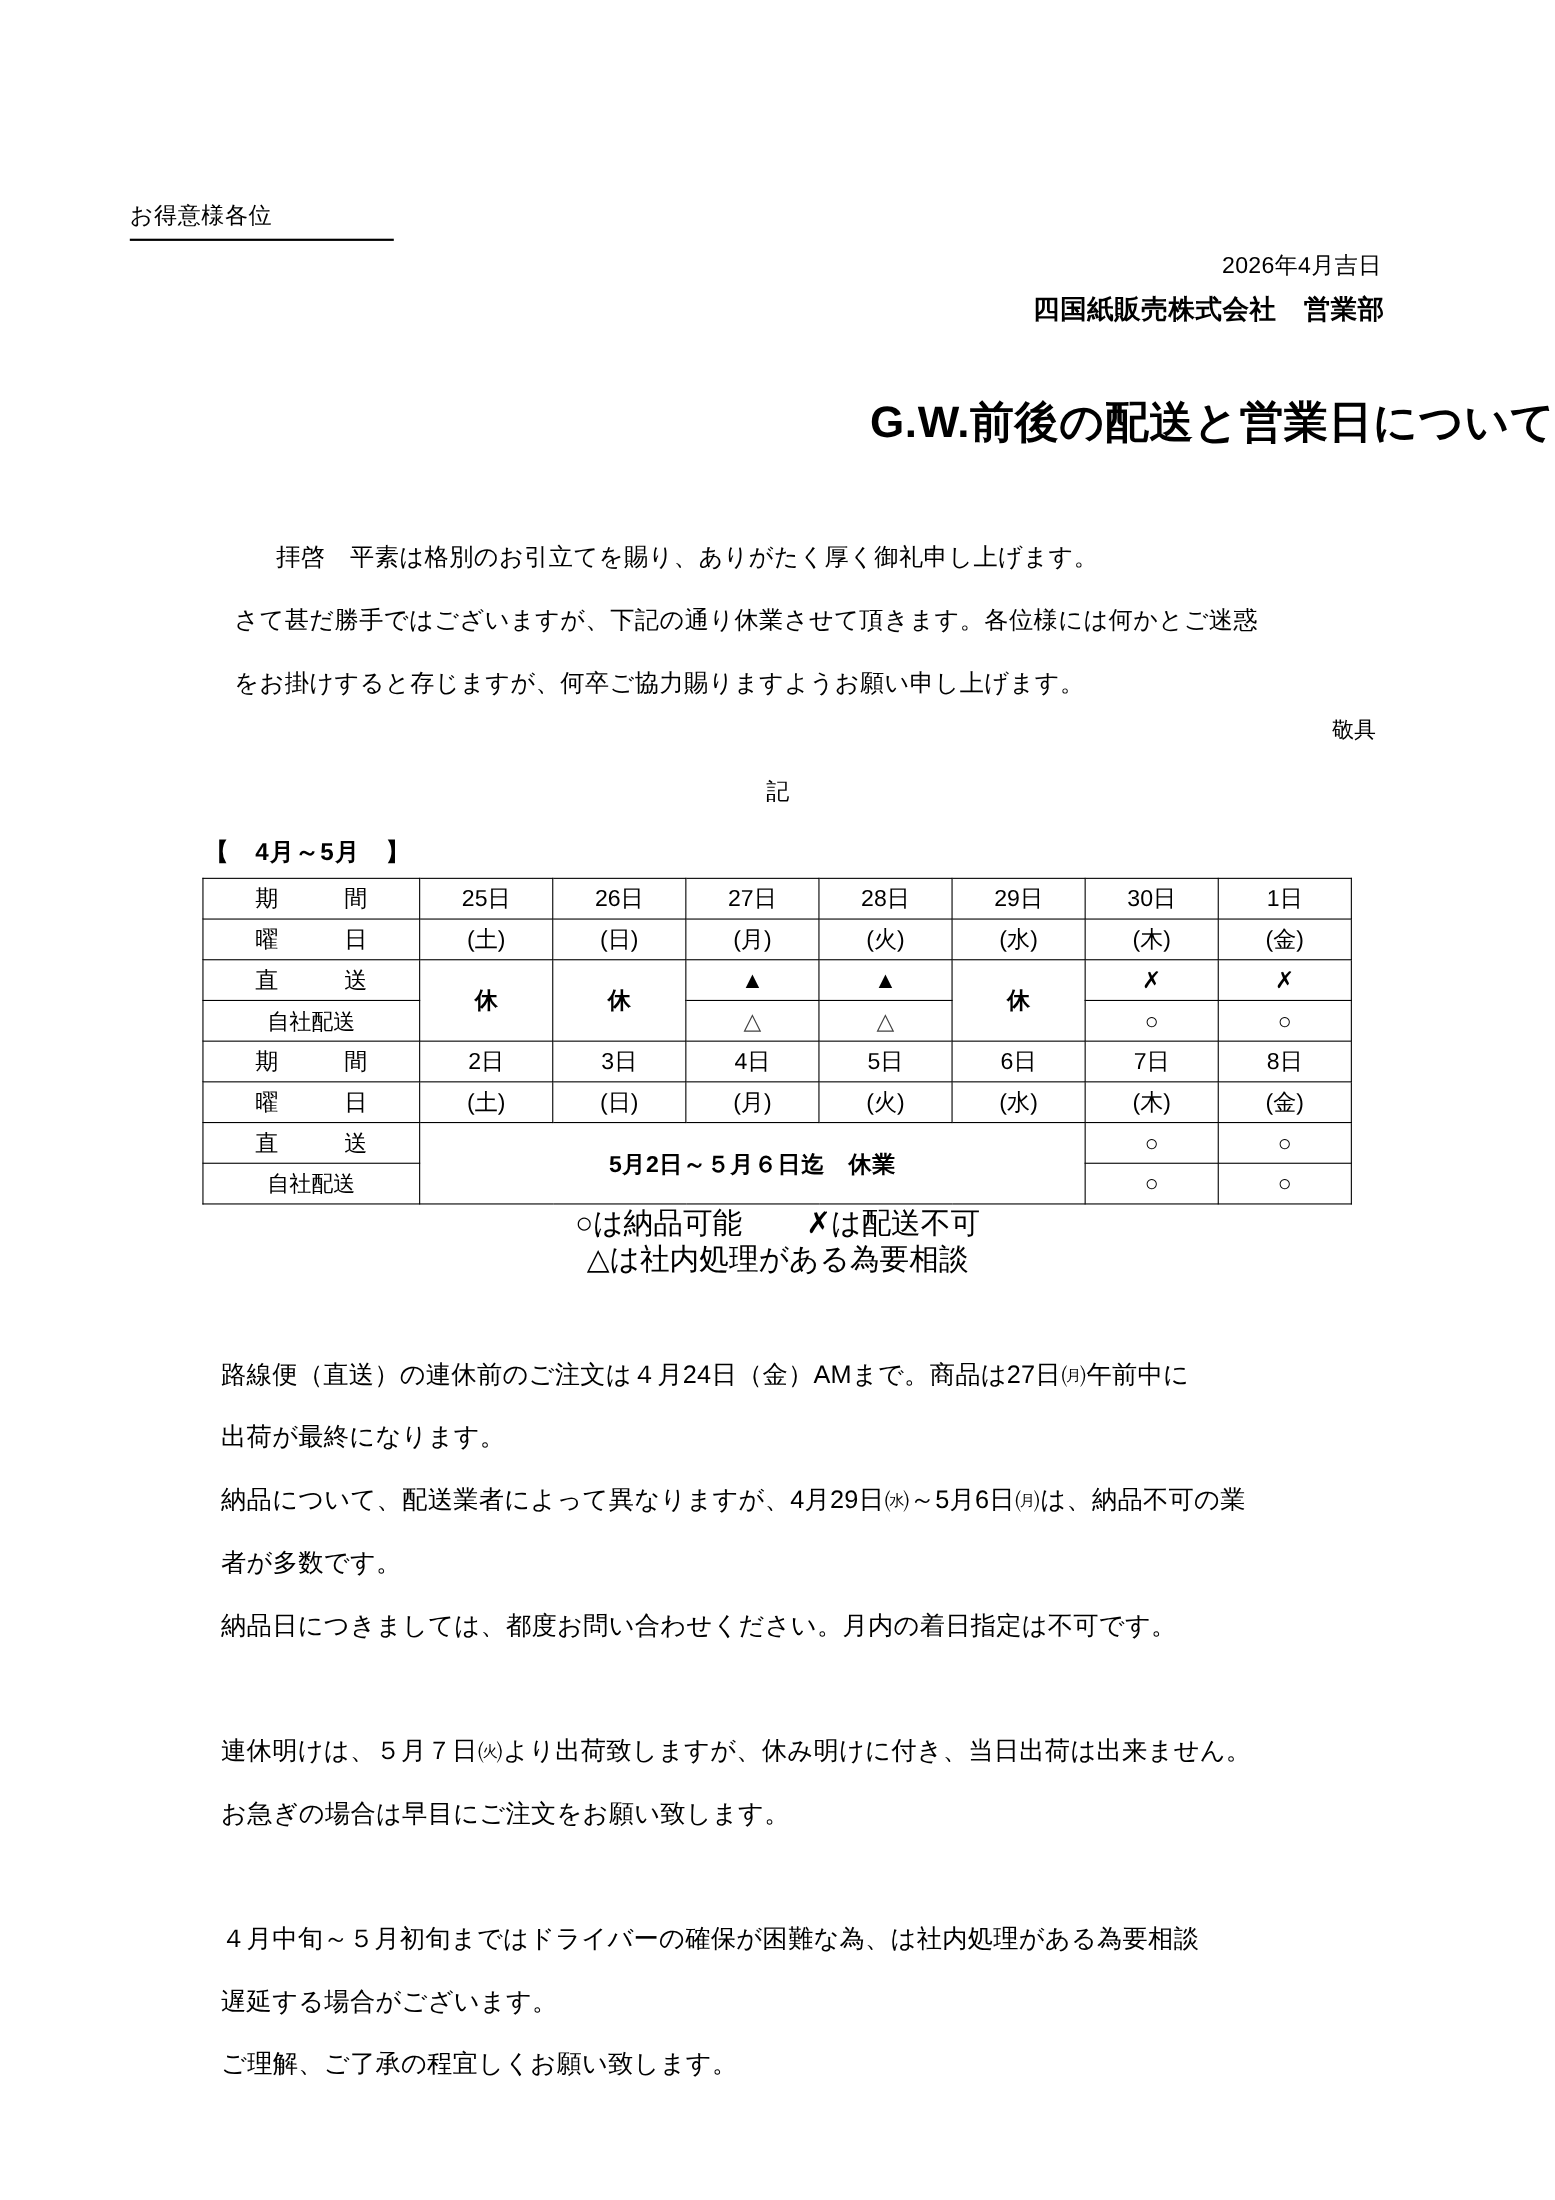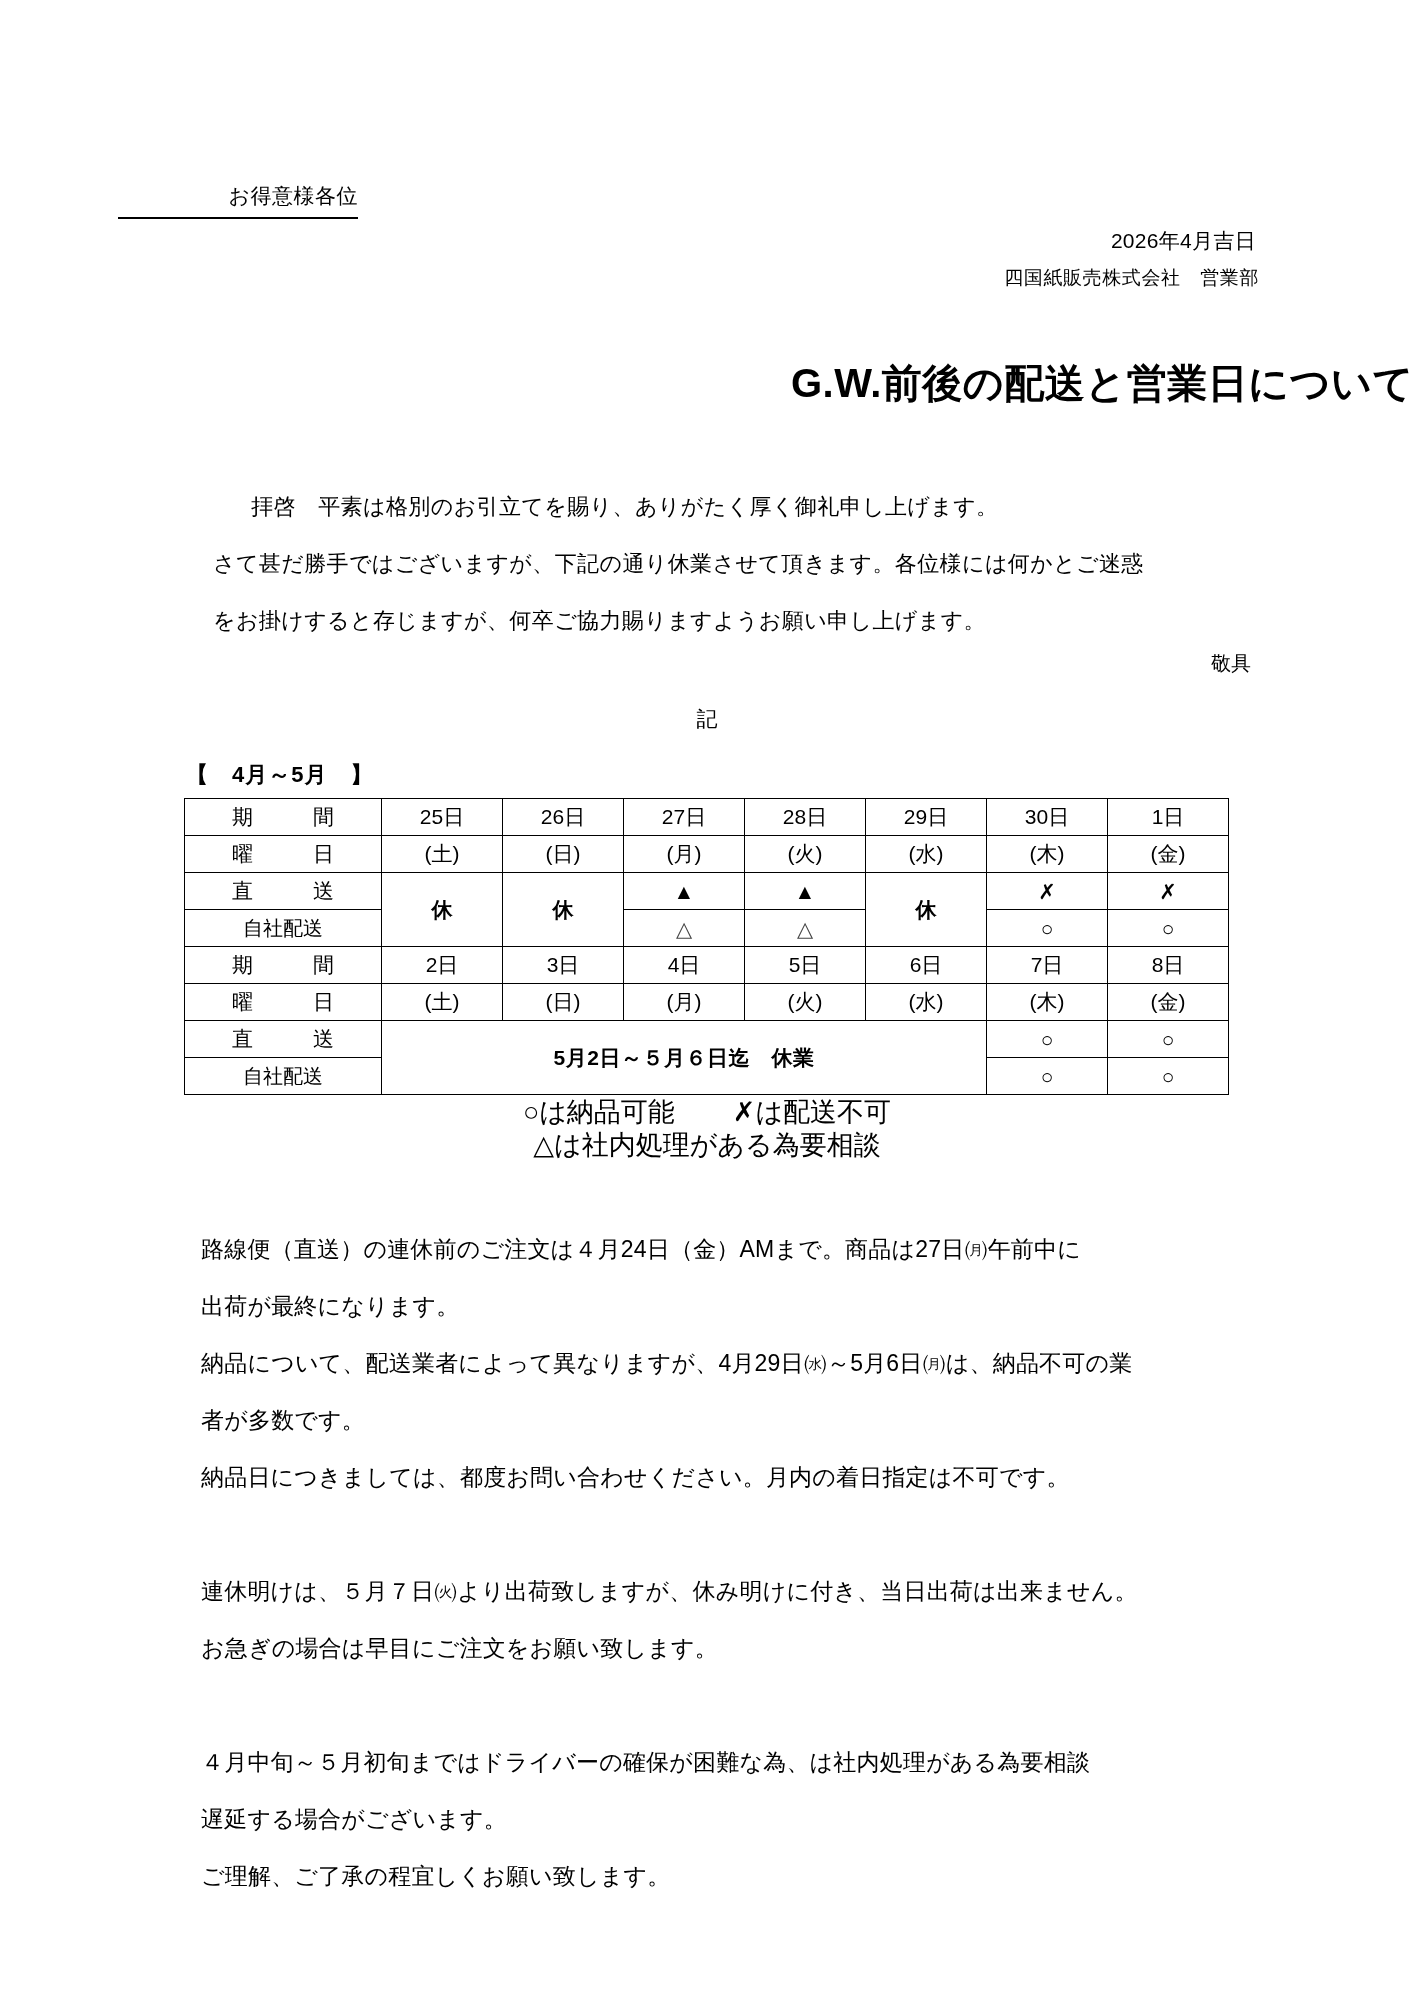--- a/index.html
+++ b/index.html
@@ -26,35 +26,34 @@
   .addressee {
     position: absolute;
     left: 118px;
     top: 182px;
     font-size: 21px;
     letter-spacing: 0.5px;
     padding-bottom: 7px;
     border-bottom: 2px solid #000;
     width: 240px;
     box-sizing: border-box;
-    text-align: right;
   }
   .date-line {
     position: absolute;
     right: 158px;
     top: 227px;
     font-size: 21px;
     letter-spacing: 0.3px;
   }
   .company-line {
     position: absolute;
     right: 155px;
     top: 265px;
-    font-size: 19px;
-    font-weight: normal;
+    font-size: 24px;
+    font-weight: bold;
     letter-spacing: 0.6px;
   }
 
   .doc-title {
     position: absolute;
     left: 0;
     right: 0;
     top: 356px;
     text-align: right;
     font-size: 40px;

